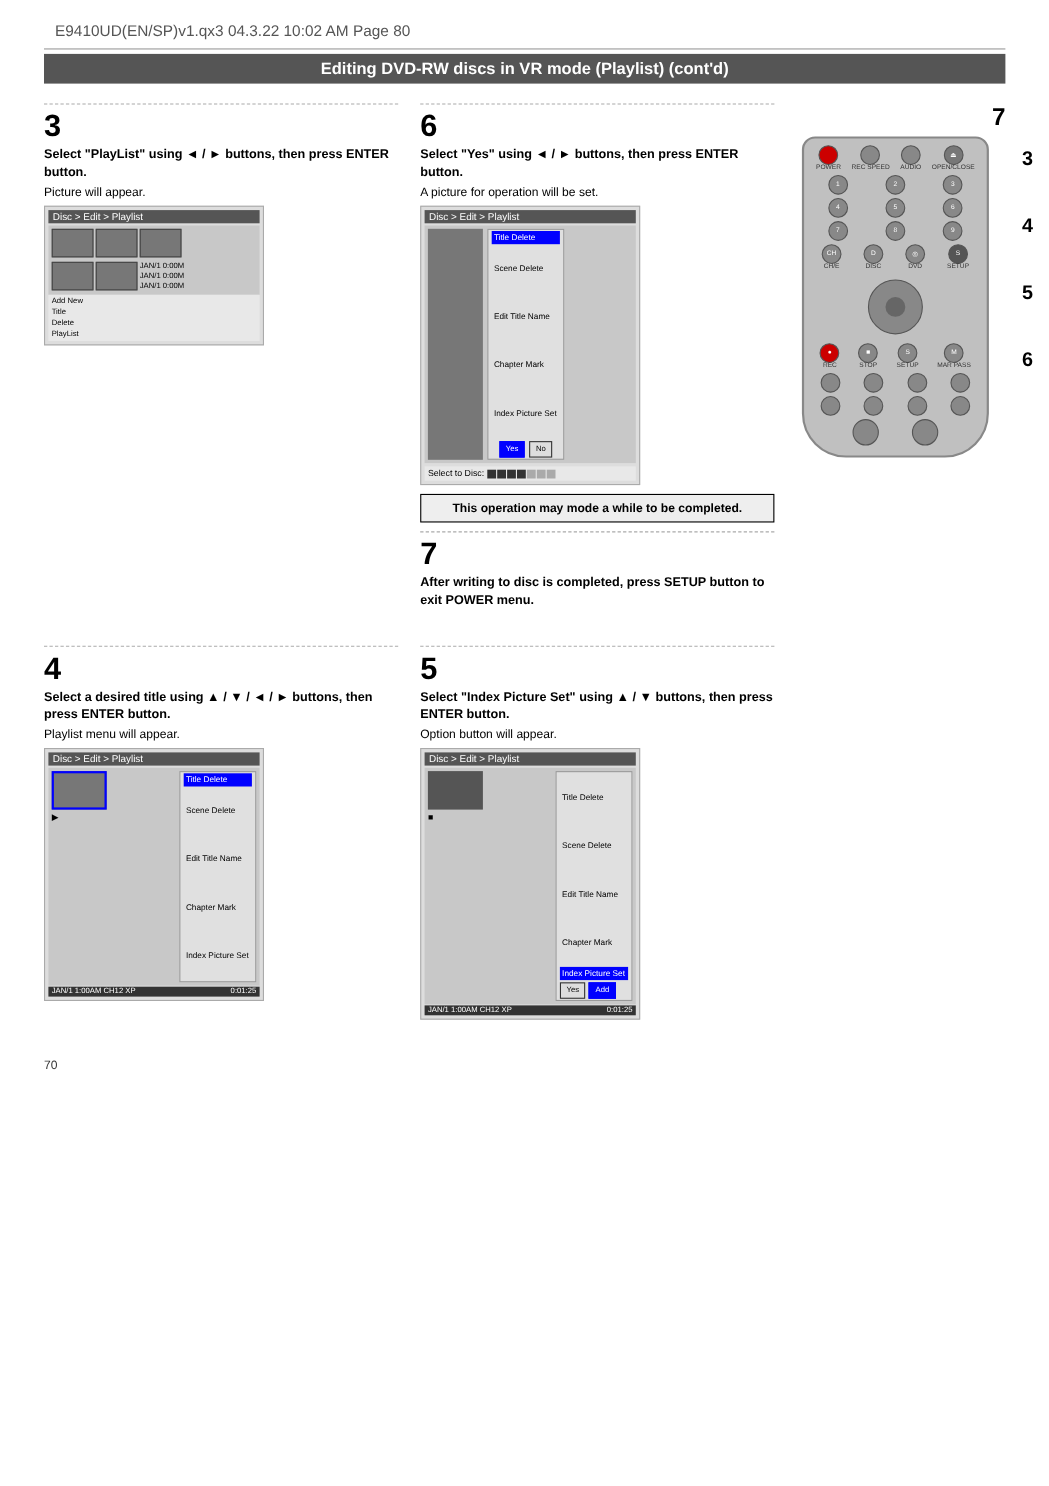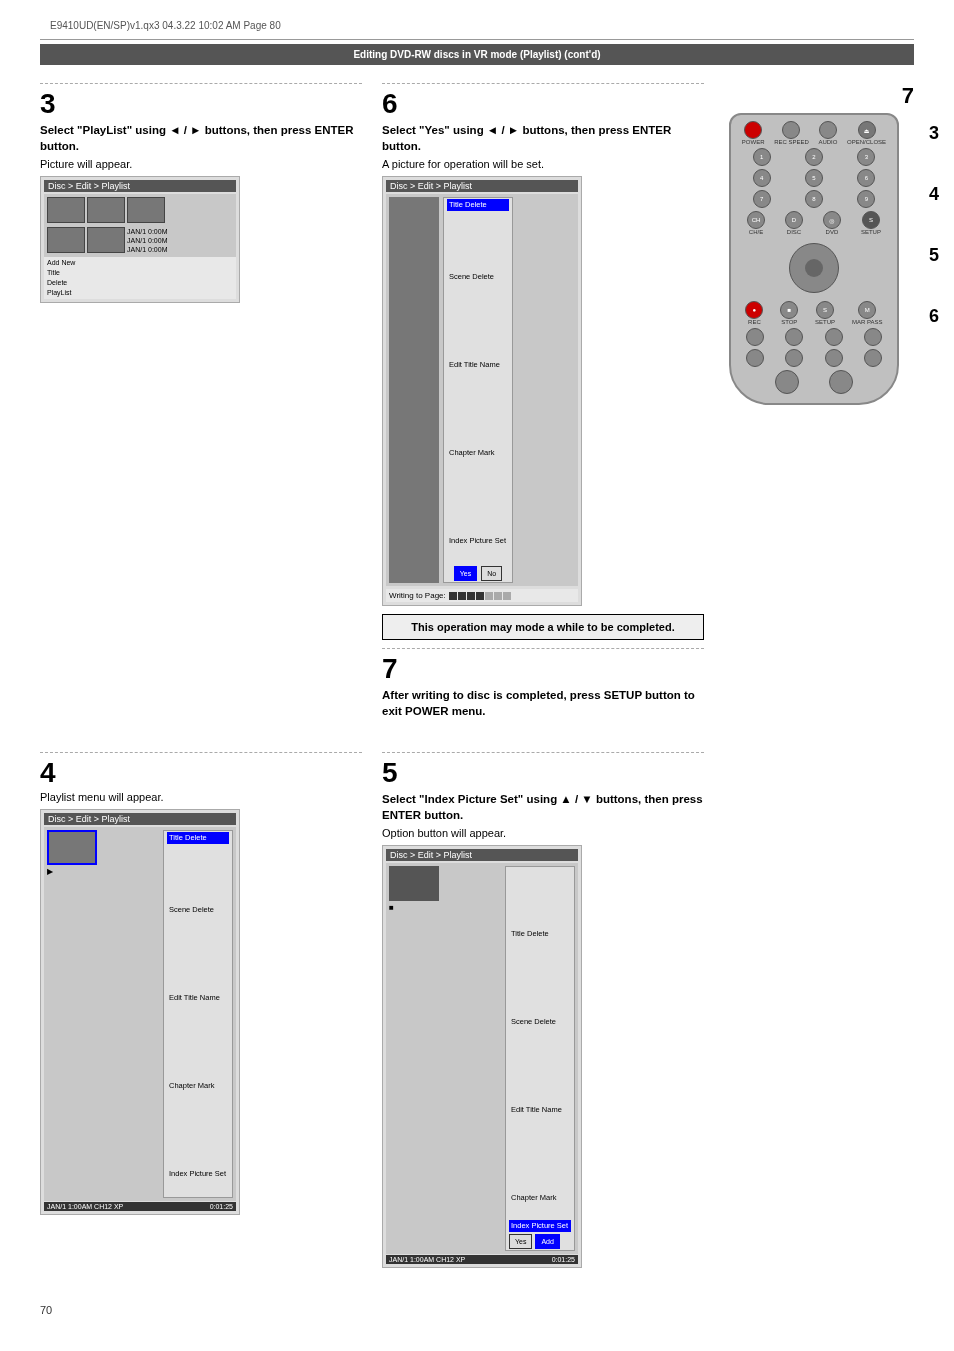--- a/index.html
+++ b/index.html
@@ -15,21 +15,21 @@
 
     .page-wrapper {
       width: 954px;
       min-height: 1351px;
       padding: 20px 40px;
       position: relative;
     }
 
     
     .doc-header {
-      font-size: 10px;
+      font-size: 14px;
       color: #555;
       margin-bottom: 8px;
       padding-left: 10px;
     }
 
     .top-rule {
       border-top: 1px solid #999;
       margin-bottom: 4px;
     }
 
@@ -40,21 +40,21 @@
       padding: 6px 0;
       border-top: 2px solid #000;
       border-bottom: 2px solid #000;
       margin-bottom: 0;
     }
 
     .subtitle-bar {
       background: #555;
       color: #fff;
       text-align: center;
-      font-size: 10px;
+      font-size: 15px;
       font-weight: bold;
       padding: 5px 0;
       margin-bottom: 18px;
     }
 
     
     .main-layout {
       display: flex;
       gap: 10px;
     }
@@ -294,21 +294,20 @@
       background: #00f;
       color: #fff;
       padding: 0 2px;
       display: block;
     }
 
     .menu-item-normal {
       display: block;
       padding: 16px 2px;
       color: #000;
-      margin-top: 44px;
     }
 
     .screen-bottom-bar {
       background: #333;
       color: #fff;
       font-size: 7px;
       padding: 1px 3px;
       display: flex;
       justify-content: space-between;
       margin-top: 1px;
@@ -401,21 +400,21 @@
                 <span class="menu-item-normal">Edit Title Name</span>
                 <span class="menu-item-normal">Chapter Mark</span>
                 <span class="menu-item-normal">Index Picture Set</span>
                 <div class="dialog-buttons" style="margin-top:3px;">
                   <span class="dialog-btn selected">Yes</span>
                   <span class="dialog-btn">No</span>
                 </div>
               </div>
             </div>
             <div class="writing-bar" style="background:#e8e8e8; padding:2px 3px;">
-              <span>Writing to Page:</span>
+              <span>Select to Disc:</span>
               <div class="writing-progress">
                 <div class="writing-block"></div>
                 <div class="writing-block"></div>
                 <div class="writing-block"></div>
                 <div class="writing-block"></div>
                 <div class="writing-block empty"></div>
                 <div class="writing-block empty"></div>
                 <div class="writing-block empty"></div>
               </div>
             </div>
@@ -428,20 +427,23 @@
             <div class="step-number">7</div>
             <div class="step-instruction">
               <b>After writing to disc is completed, press SETUP button to exit POWER menu.</b>
             </div>
           </div>
         </div>
 
         <div class="step-block col-left" style="margin-top:0;">
           <div class="step-divider"></div>
           <div class="step-number">4</div>
+          <div class="step-instruction">
+            <b>Select a desired title using ▲ / ▼ / ◄ / ► buttons, then press ENTER button.</b>
+          </div>
           <div class="step-note">Playlist menu will appear.</div>
 
           <div class="screen-mockup">
             <div class="screen-title-bar">Disc &gt; Edit &gt; Playlist</div>
             <div style="background:#c8c8c8; padding:3px; display:flex; gap:4px;">
               <div style="display:flex; flex-direction:column; gap:2px; flex:1;">
                 <div style="width:50px; height:35px; background:#777; border:2px solid #00f;"></div>
                 <div style="font-size:8px;">▶</div>
               </div>
               <div class="screen-side-menu">

